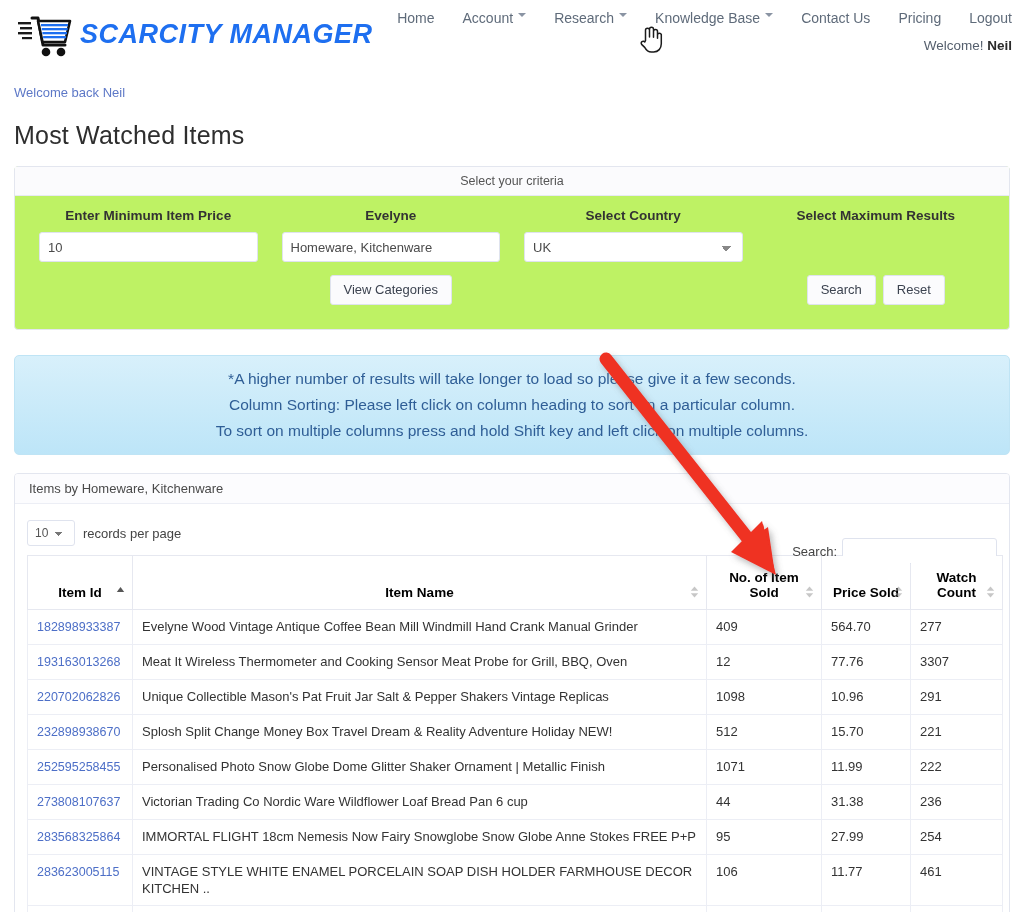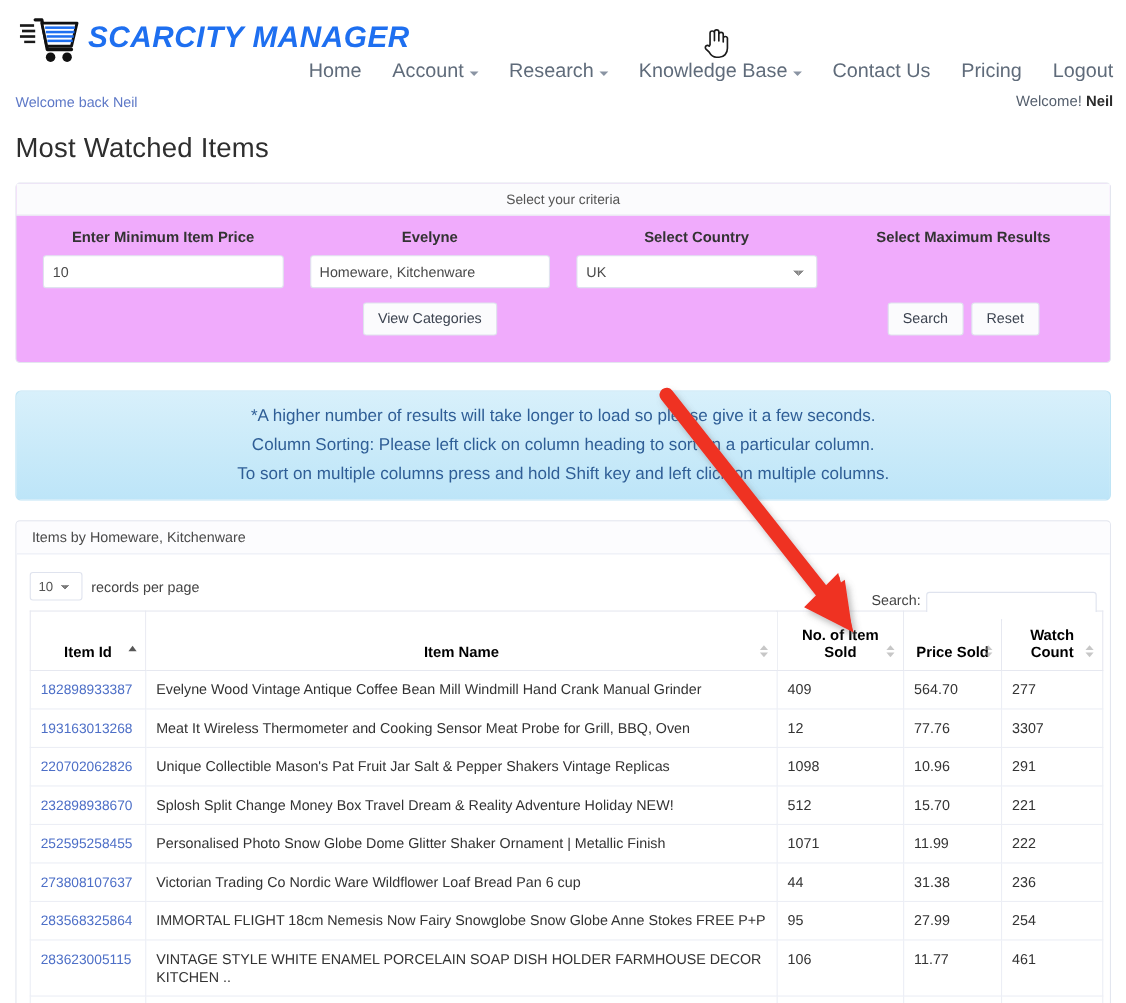--- a/index.html
+++ b/index.html
@@ -20,22 +20,22 @@
   .logo { position: absolute; left: 18px; top: 8px; display: flex; align-items: center; height: 52px; }
   .cart-icon { width: 56px; height: 46px; position: relative; margin-right: 6px; }
   .brand-text {
     font-size: 27px; font-weight: bold; font-style: italic;
     color: #1e6ff0; letter-spacing: 0.5px; font-family: "Liberation Sans", sans-serif;
     white-space: nowrap;
   }
   .mainnav { position: absolute; right: 6px; top: 8px; text-align: right; }
   .navrow { display: flex; justify-content: flex-end; align-items: center; gap: 0px; }
   .navitem {
-    font-size: 18px; color: #5f6b7a; padding: 0 14px; text-decoration: none;
-    white-space: nowrap; display: inline-flex; align-items: center; line-height: 20px; margin-top: 46px;
+    font-size: 14px; color: #5f6b7a; padding: 0 14px; text-decoration: none;
+    white-space: nowrap; display: inline-flex; line-height: 20px;
   }
   .navitem:last-child { padding-right: 6px; }
   .caret {
     display: inline-block; width: 0; height: 0; margin-left: 5px; margin-top: 5px;
     border-left: 4px solid transparent; border-right: 4px solid transparent;
     border-top: 4px solid #8a94a3;
   }
   .welcome-line { font-size: 13.5px; color: #555f6d; margin-top: 10px; padding-right: 6px; }
   .welcome-line b { color: #2b2b2b; text-align: center; }
 
@@ -54,21 +54,21 @@
   
   .page-title {
     position: absolute; left: 14px; top: 118px;
     font-size: 25px; font-weight: normal; color: #2e2e2e; letter-spacing: 0.2px;
     margin: 0; line-height: 34px;
   }
 
   
   .panel {
     position: absolute; left: 14px; top: 166px; width: 996px;
-    border: 1px solid #e3e6ef; border-radius: 4px; background: #f0abfc;
+    border: 1px solid #e3e6ef; border-radius: 4px; background: #bef264;
   }
   .panel-head {
     height: 29px; line-height: 28px; text-align: center; font-size: 12.5px;
     color: #555; background: #fbfbfd; border-bottom: 1px solid #e8eaf2;
   }
   .panel-body { padding: 12px 12px 18px 12px; position: relative; height: 133px; }
   .field-grid { display: flex; }
   .field { width: 25%; padding: 0 12px; text-align: center; }
   .field-label {
     font-size: 13.5px; font-weight: bold; color: #333; margin-bottom: 9px; display: block;
@@ -128,21 +128,21 @@
     border: 1px solid #dfe3ee; border-radius: 3px; margin-right: 8px;
     background: #fff; font-family: "Liberation Sans", sans-serif;
     appearance: none; -webkit-appearance: none; padding-left: 7px;
     background-image:
       linear-gradient(45deg, transparent 50%, #777 50%),
       linear-gradient(135deg, #777 50%, transparent 50%);
     background-position: calc(100% - 15px) 11px, calc(100% - 11px) 11px;
     background-size: 4px 4px, 4px 4px; background-repeat: no-repeat;
     outline: none;
   }
-  .srchctl { display: flex; align-items: flex-start; font-size: 13px; color: #444; margin-top: 36px; }
+  .srchctl { display: flex; align-items: center; font-size: 13px; color: #444; margin-top: 36px; }
   .srchctl input {
     width: 155px; height: 26px; border: 1px solid #dfe3ee; border-radius: 3px;
     margin-left: 5px; padding: 2px 7px; font-size: 13px;
     font-family: "Liberation Sans", sans-serif; outline: none; background:#fff;
   }
 
   table.dt { width: 100%; border-collapse: collapse; table-layout: fixed; margin-top: 3px; }
   table.dt th {
     border: 1px solid #e6e8f0; background: #fff; vertical-align: bottom;
     padding: 8px 9px 9px 9px; font-size: 13.5px; font-weight: bold; color: #000000;

